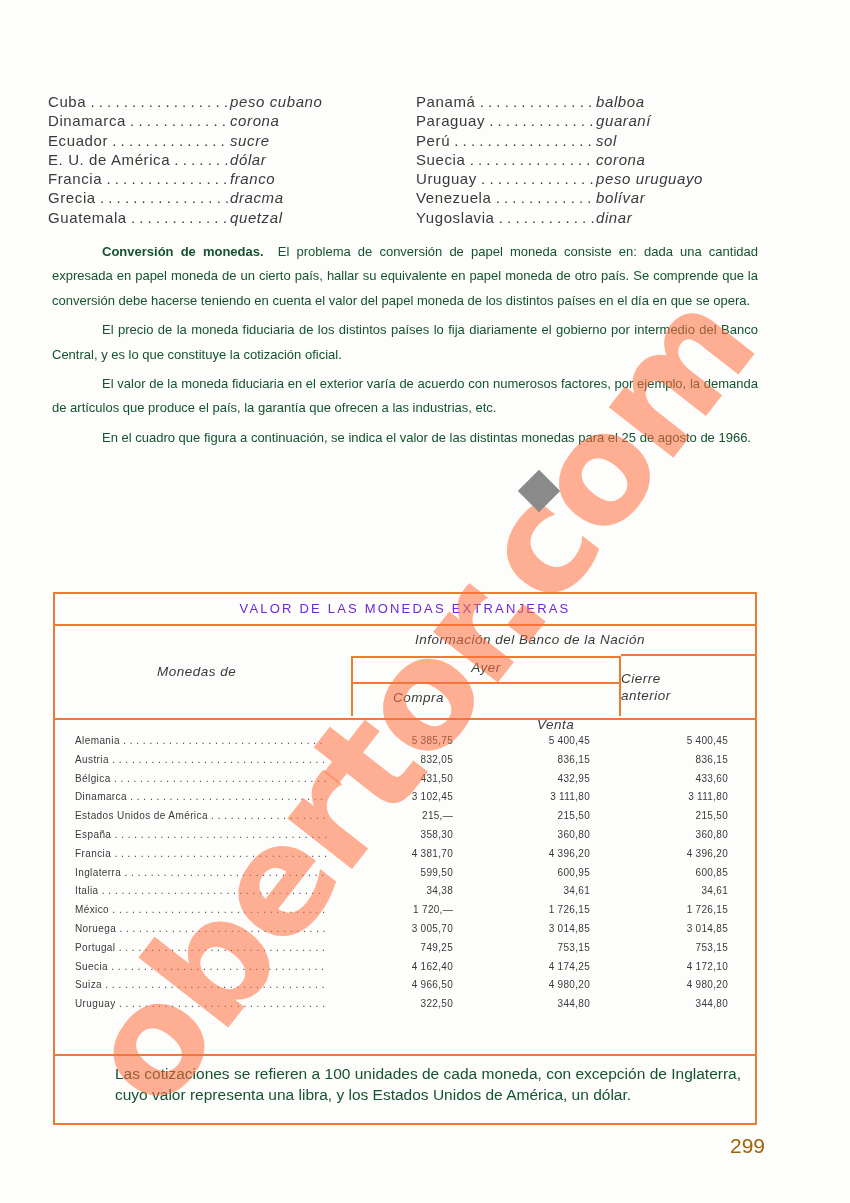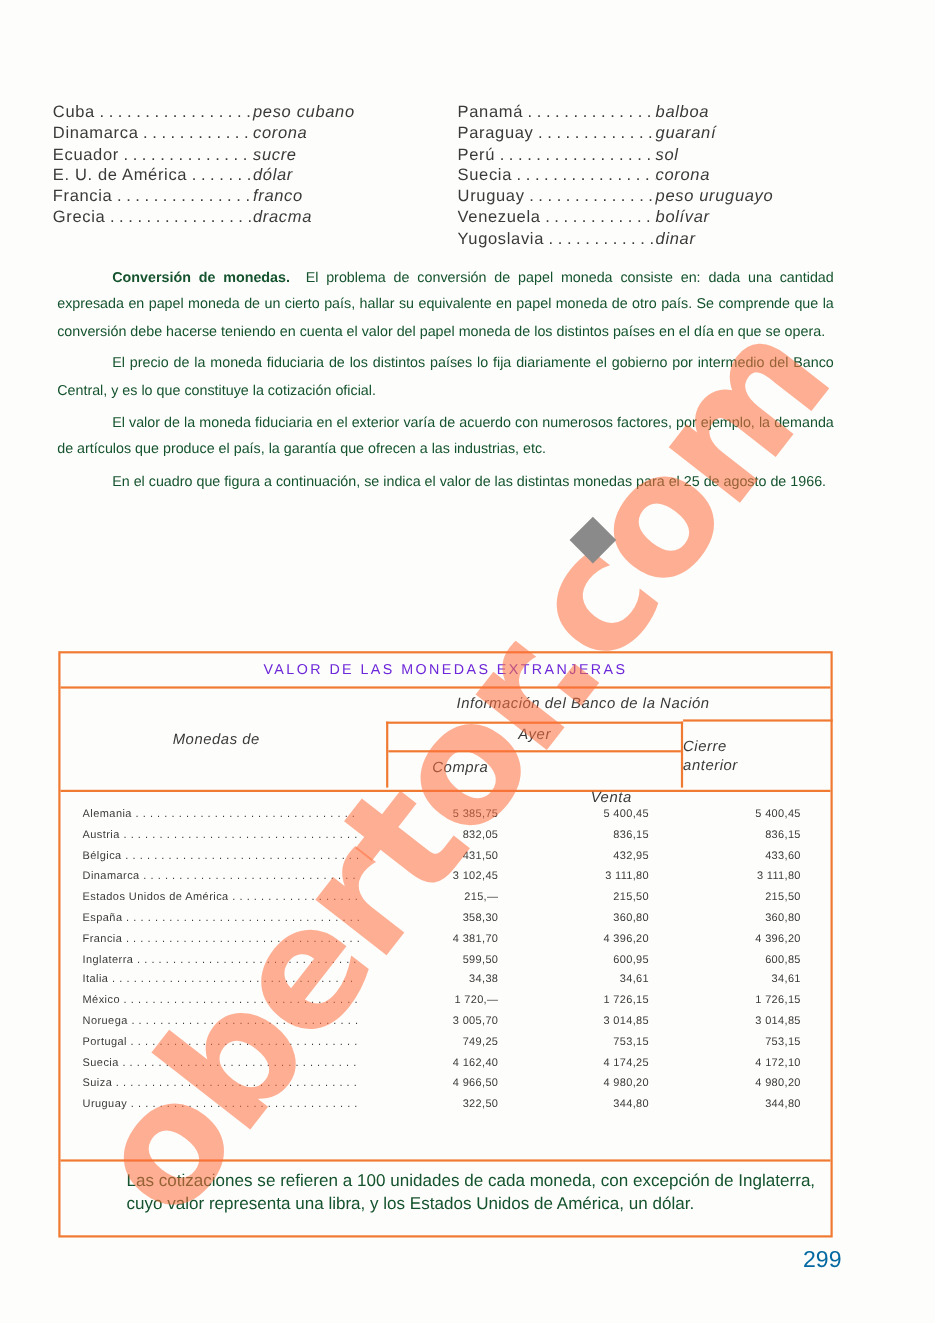--- a/index.html
+++ b/index.html
@@ -60,21 +60,21 @@
   .t-num { text-align: right; white-space: nowrap; letter-spacing: 0.3px; }
   .t-c1 { width: 126px; }
   .t-c2 { width: 137px; }
   .t-c3 { width: 138px; }
 
   .tbl-note {
     padding: 8px 14px 0 22px; font-family: "Liberation Sans Narrow", "Liberation Sans", sans-serif;
     font-size: 15.5px; line-height: 20.5px; text-align: justify; color: #14532d; margin-left: 38px;
   }
 
-  .page-num { position: absolute; left: 730px; top: 1134px; font-size: 21px; color: #0369a1; }
+  .page-num { position: absolute; left: 730px; top: 1134px; font-size: 21px; color: #a16207; }
 
   
   .watermark {
     position: absolute; left: 60px; top: 330px;
     font-family: "DejaVu Sans", sans-serif; font-weight: bold;
     font-size: 150px; color: rgba(255, 110, 60, 0.55); letter-spacing: -4px;
     transform: rotate(-52deg); transform-origin: 0 0;
     translate: -10px 700px;
     white-space: nowrap; pointer-events: none;
   }
@@ -102,20 +102,24 @@
         <span class="cur-country">E. U. de América</span>
         <span class="cur-name">dólar</span>
       </div>
     <div class="cur-row">
         <span class="cur-country">Francia</span>
         <span class="cur-name">franco</span>
       </div>
     <div class="cur-row">
         <span class="cur-country">Grecia</span>
         <span class="cur-name">dracma</span>
+      </div>
+    <div class="cur-row">
+        <span class="cur-country">Guatemala</span>
+        <span class="cur-name">quetzal</span>
       </div>
   </div>
 
   <div class="cur-list right">
     <div class="cur-row">
         <span class="cur-country">Panamá</span>
         <span class="cur-name">balboa</span>
       </div>
     <div class="cur-row">
         <span class="cur-country">Paraguay</span>

